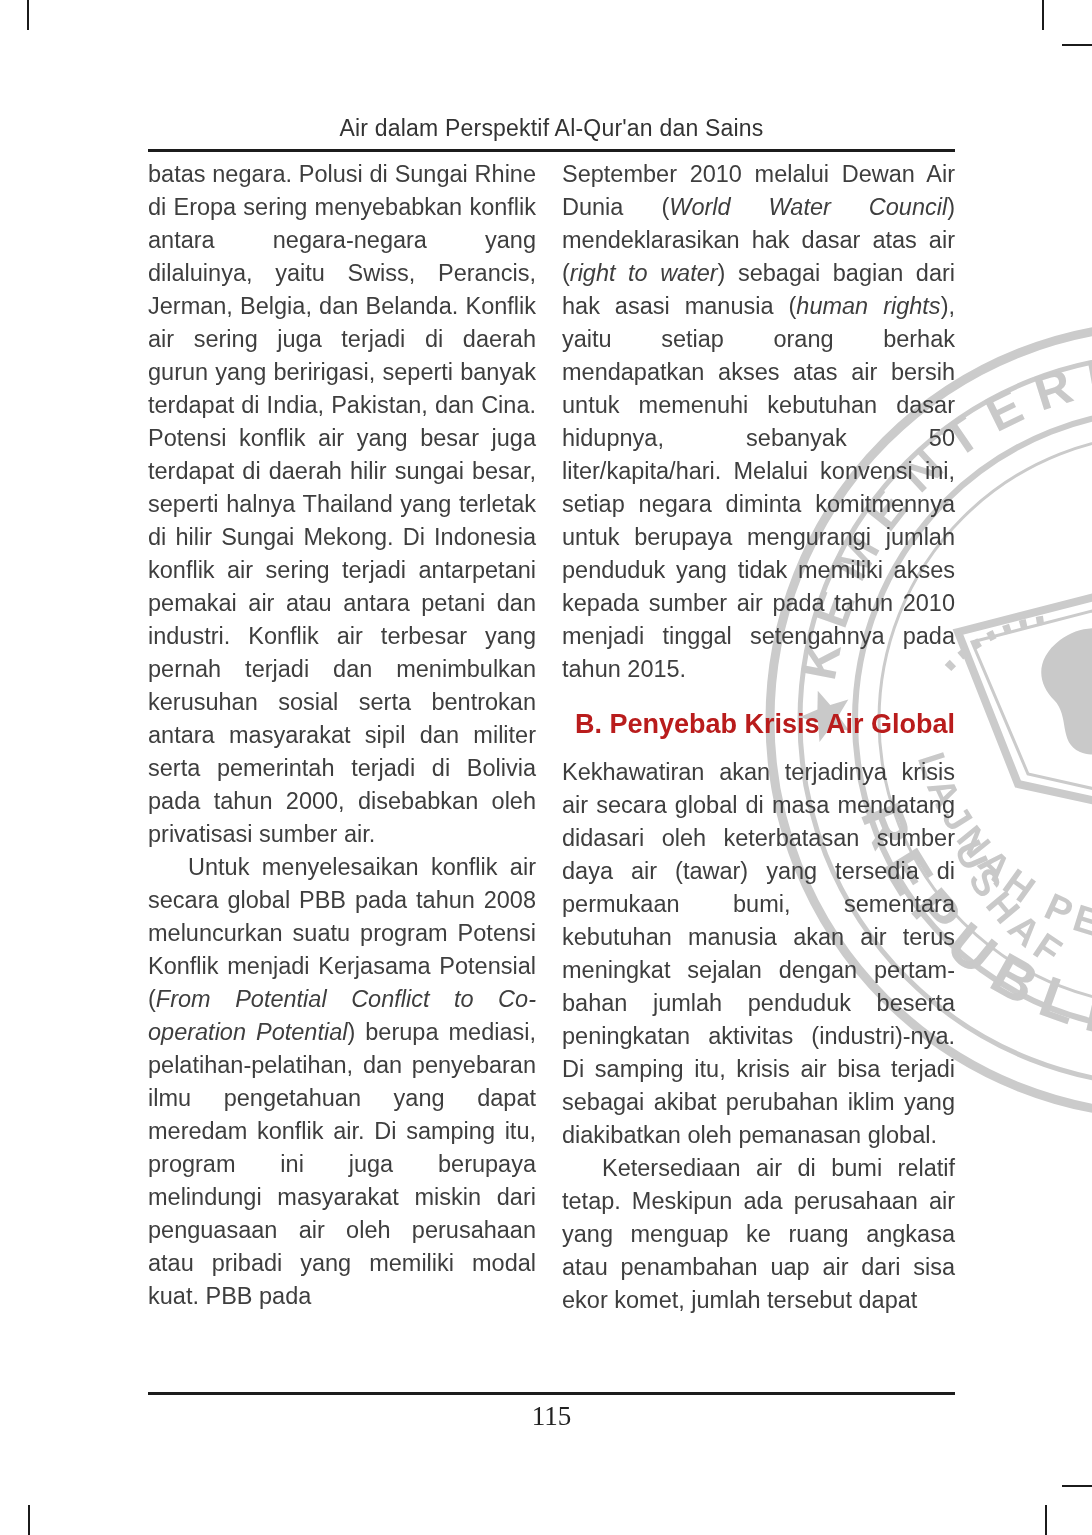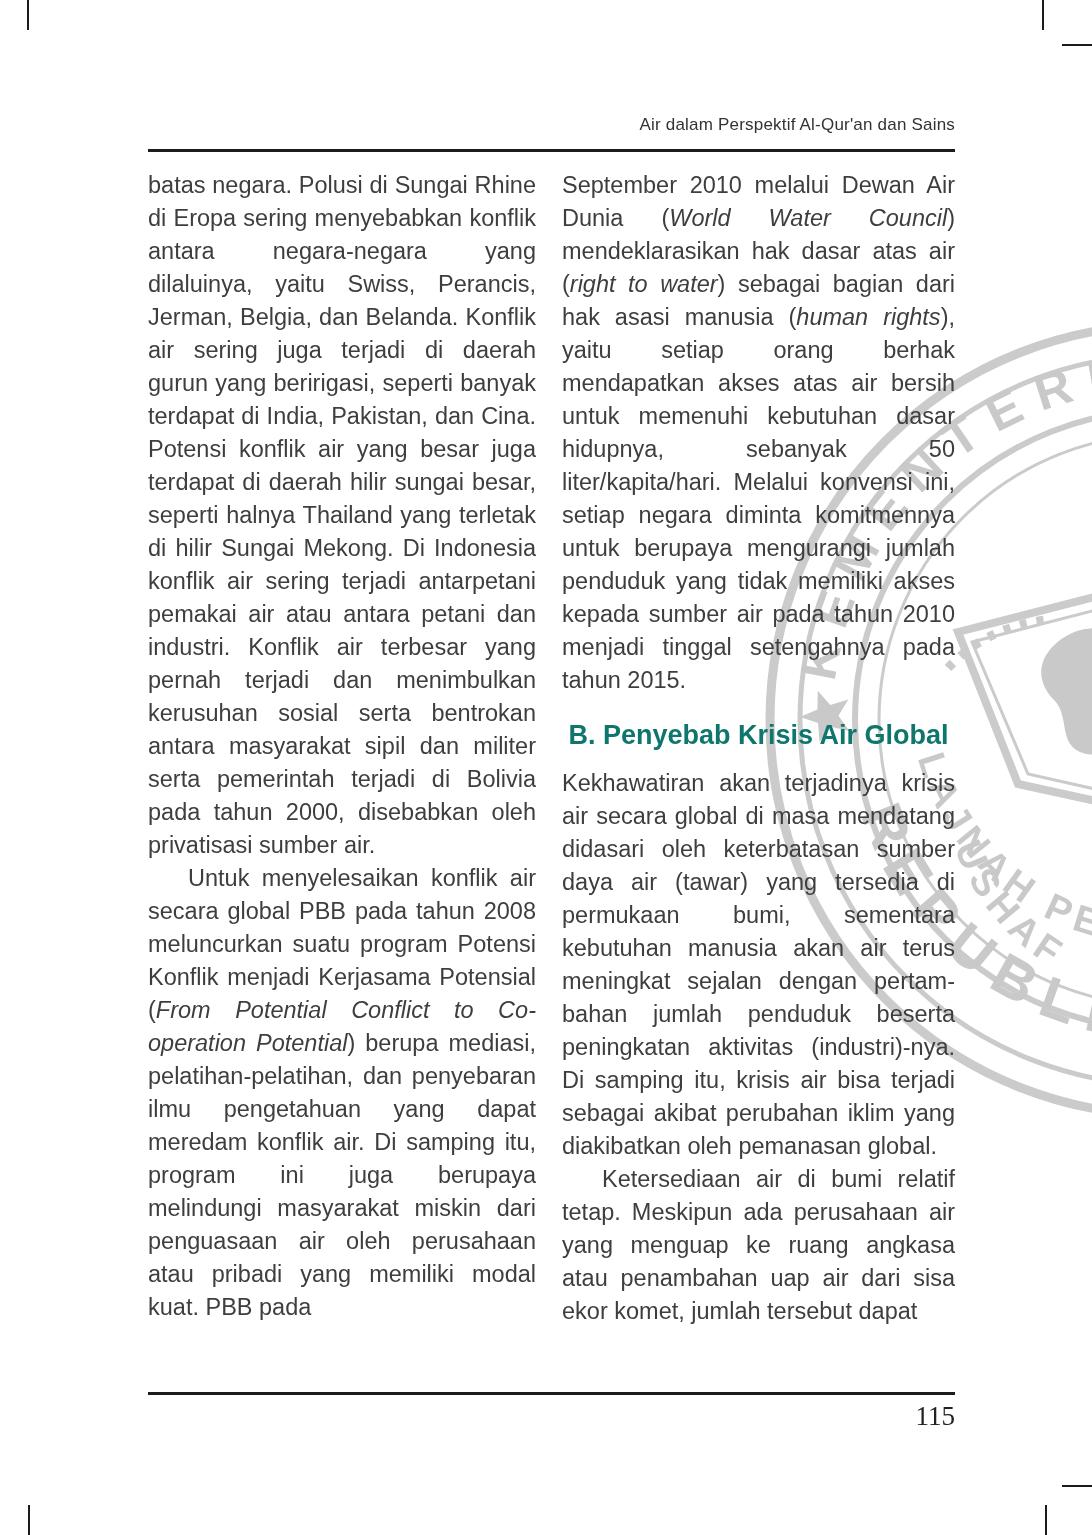--- a/index.html
+++ b/index.html
@@ -23,49 +23,49 @@
 
   
   .watermark-svg { position: absolute; left: 0; top: 0; z-index: 0; pointer-events: none; }
   .wm-stroke { fill: none; stroke: #cbcbcb; }
   .wm-fill   { fill: #c9c9c9; }
   .wm-text   { fill: #c9c9c9; font-family: "Liberation Sans", sans-serif; font-weight: bold; }
 
   .header-title {
     position: absolute; z-index: 1;
     top: 115px; left: 148px; width: 807px;
-    text-align: right;
-    font-size: 17px; color: #333333; letter-spacing: 0.2px;
+    text-align: center;
+    font-size: 23px; color: #333333; letter-spacing: 0.2px;
   }
   .rule-top {
     position: absolute; z-index: 1;
     top: 149px; left: 148px; width: 807px; height: 3px; background: #1c1c1c;
   }
   .content {
     position: absolute; z-index: 1;
-    top: 169px; left: 148px; width: 807px;
+    top: 158px; left: 148px; width: 807px;
     display: grid; grid-template-columns: 388px 393px; column-gap: 26px;
     color: #3e3e3e; font-size: 23.5px; line-height: 33px;
     text-align: justify;
   }
   .content p { margin: 0; }
   .content p.indent { text-indent: 40px; }
   .section-heading {
-    font-size: 27px; font-weight: bold; color: #0f766e;
-    margin: 21px 0 15px 0; line-height: 34px; text-align: center;
+    font-size: 27px; font-weight: bold; color: #b91c1c;
+    margin: 21px 0 15px 0; line-height: 34px; text-align: right;
   }
   .content em { }
   .rule-bottom {
     position: absolute; z-index: 1;
     top: 1392px; left: 148px; width: 807px; height: 3px; background: #1c1c1c;
   }
   .page-number {
     position: absolute; z-index: 1;
     top: 1401px; left: 148px; width: 807px;
-    text-align: right;
+    text-align: center;
     font-family: "Liberation Serif", serif;
     font-size: 27px; color: #222222;
   }
 </style>
 </head>
 <body>
 
 <div class="page">
 
   <svg class="watermark-svg" width="1092" height="1535" viewBox="0 0 1092 1535" aria-hidden="true">

